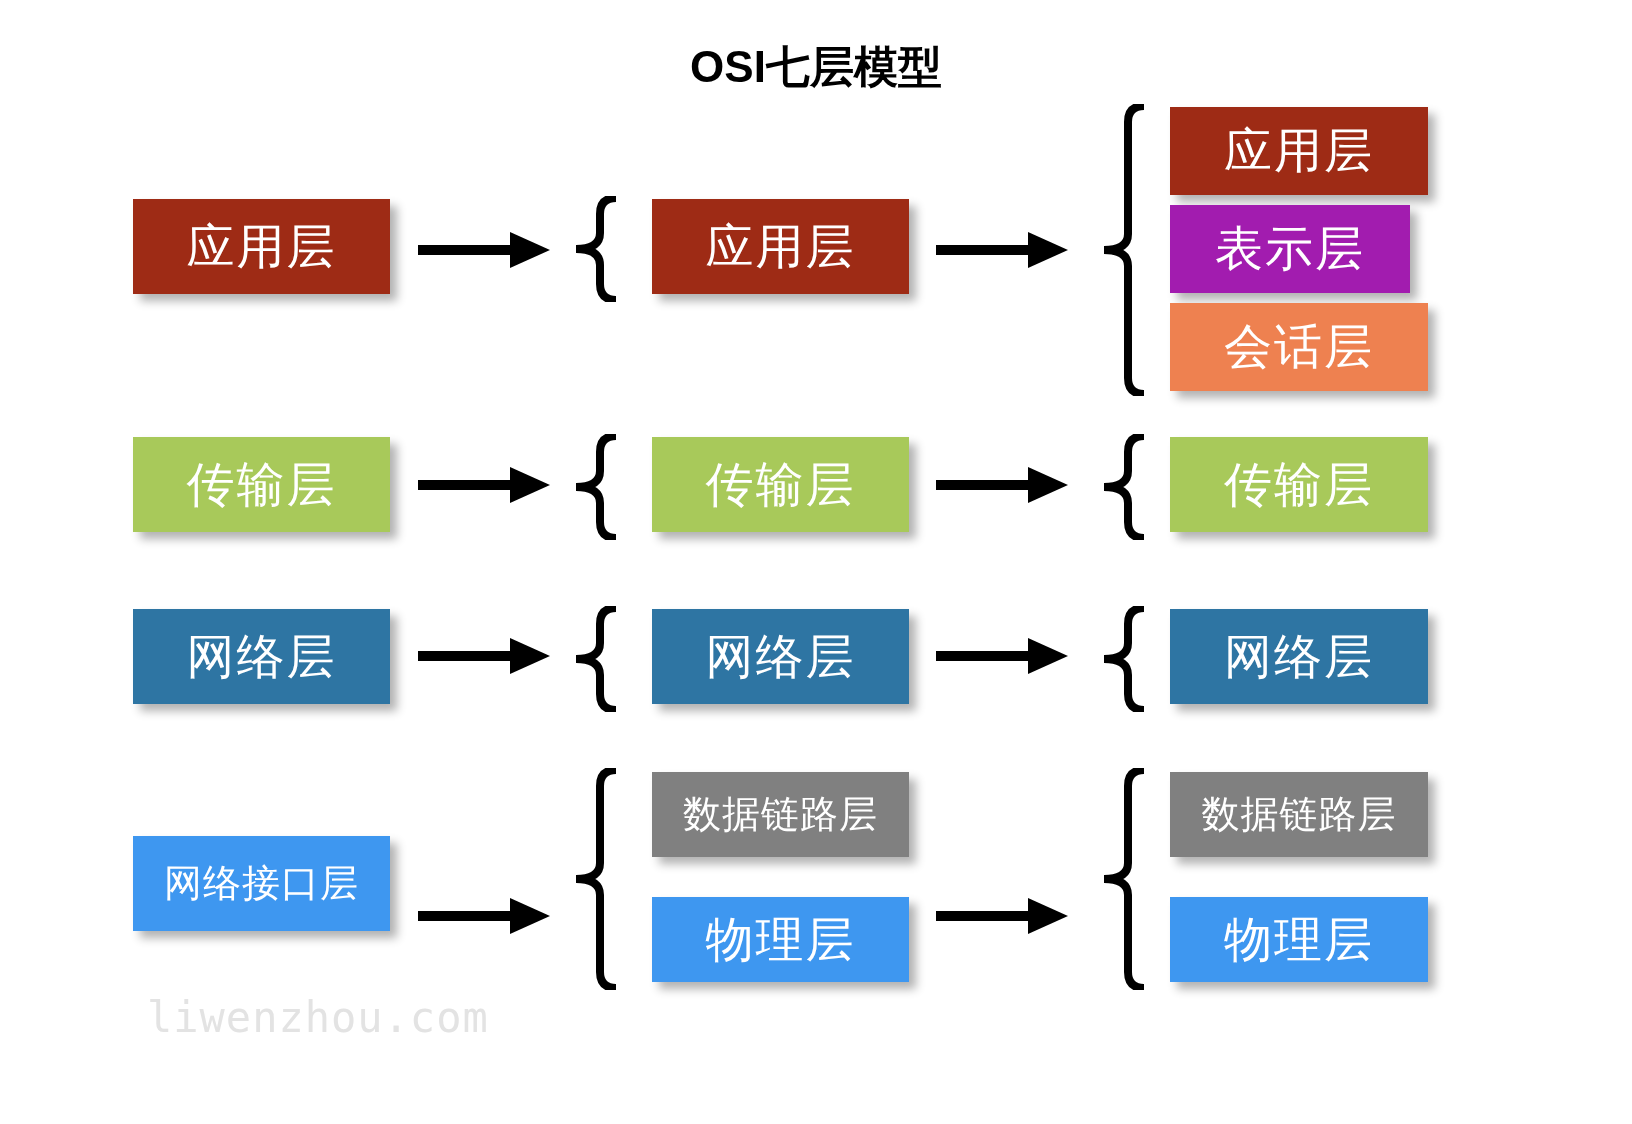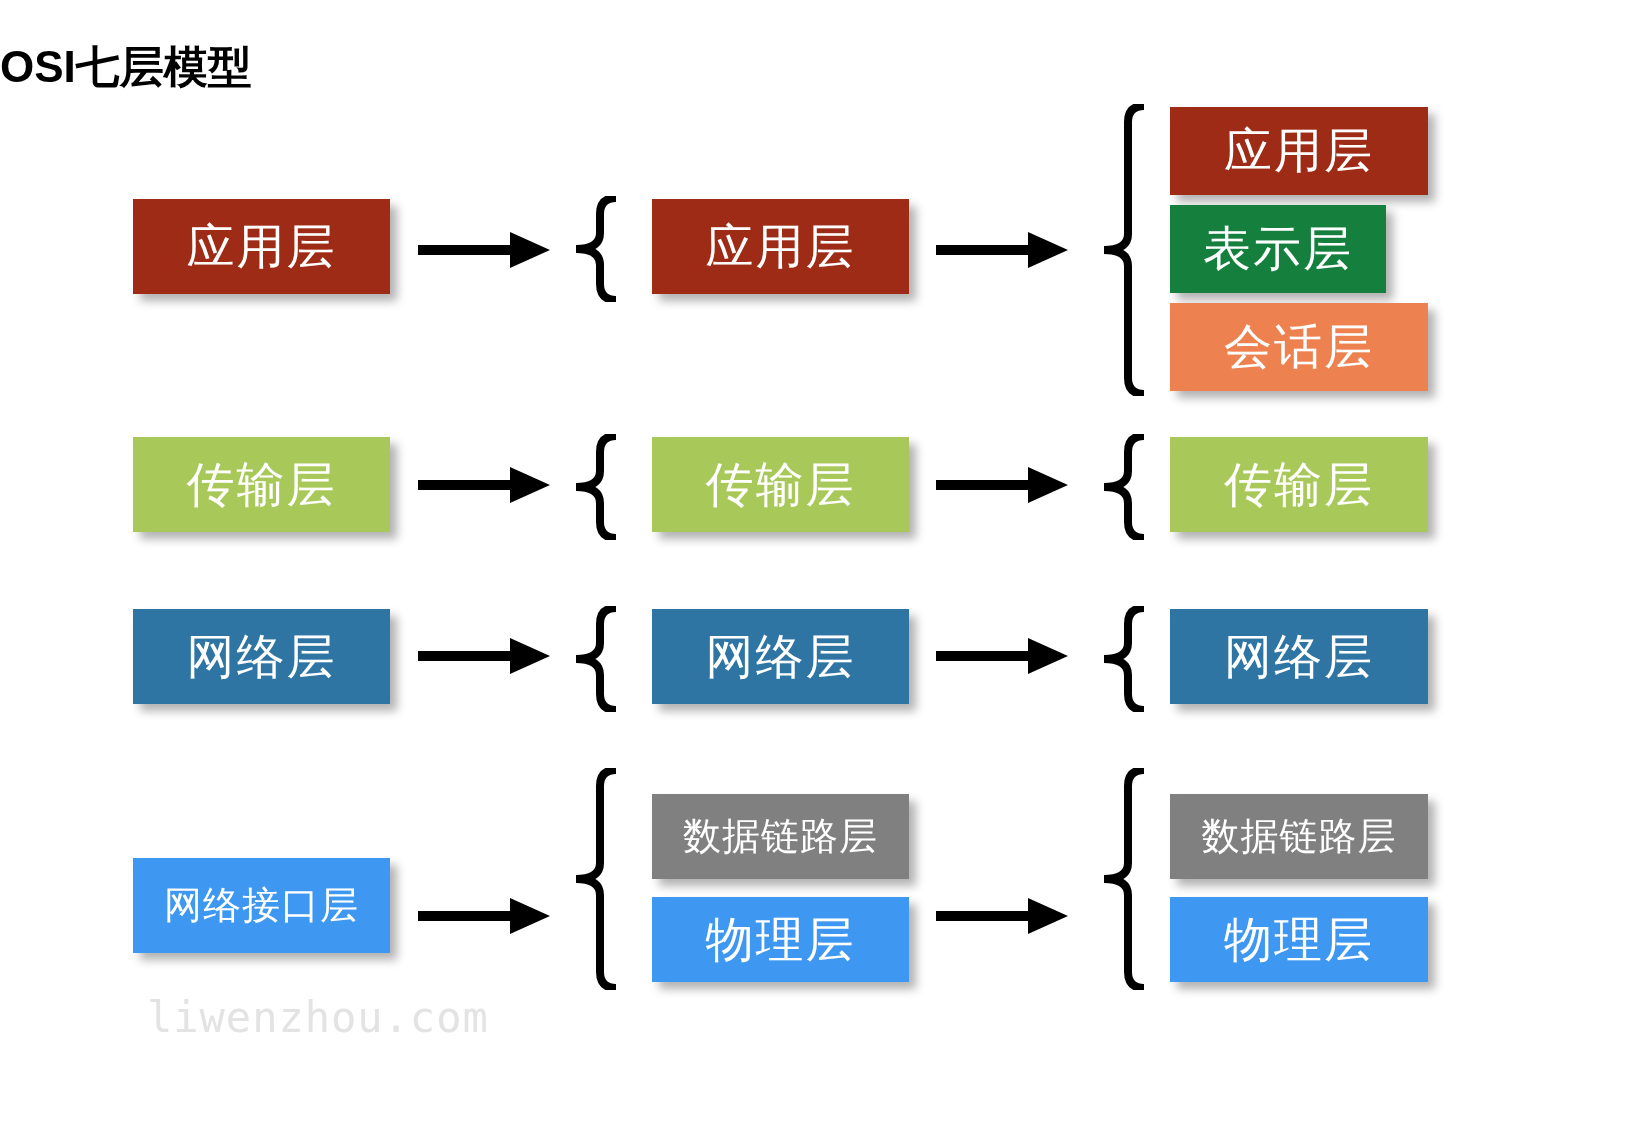--- a/index.html
+++ b/index.html
@@ -15,20 +15,21 @@
     width: 1632px;
     height: 1124px;
     background: #ffffff;
     overflow: hidden;
   }
   #title {
     position: absolute;
     left: 0;
     top: 38px;
     width: 1632px;
+    text-align: center;
     font-size: 44px;
     font-weight: bold;
     color: #000000;
     letter-spacing: 0px;
     font-family: "Liberation Sans", "DejaVu Sans", sans-serif;
   }
   .layer-box {
     position: absolute;
     box-sizing: border-box;
     display: flex;
@@ -38,21 +39,20 @@
     font-size: 48px;
     font-weight: 500;
     letter-spacing: 2px;
     box-shadow: 7px 7px 9px rgba(0,0,0,0.30);
     font-family: "DejaVu Sans", "Liberation Sans", sans-serif;
     user-select: none;
   }
   .layer-box.wide-text {
     font-size: 38px;
     letter-spacing: 1px;
-    margin-top: 22px;
   }
   .arrow {
     position: absolute;
     height: 40px;
     pointer-events: none;
   }
   .brace {
     position: absolute;
     pointer-events: none;
   }
@@ -78,21 +78,21 @@
       <div class="layer-box" style="left: 133px; top: 199px; width: 257px; height: 95px; background: rgb(158, 43, 21);">应用层</div>
       <div class="layer-box" style="left: 133px; top: 437px; width: 257px; height: 95px; background: rgb(168, 201, 90);">传输层</div>
       <div class="layer-box" style="left: 133px; top: 609px; width: 257px; height: 95px; background: rgb(46, 117, 163);">网络层</div>
       <div class="layer-box wide-text" style="left: 133px; top: 836px; width: 257px; height: 95px; background: rgb(62, 151, 240); font-family: Liberation Serif, serif;">网络接口层</div>
       <div class="layer-box" style="left: 652px; top: 199px; width: 257px; height: 95px; background: rgb(158, 43, 21);">应用层</div>
       <div class="layer-box" style="left: 652px; top: 437px; width: 257px; height: 95px; background: rgb(168, 201, 90);">传输层</div>
       <div class="layer-box" style="left: 652px; top: 609px; width: 257px; height: 95px; background: rgb(46, 117, 163);">网络层</div>
       <div class="layer-box wide-text" style="left: 652px; top: 772px; width: 257px; height: 85px; background: rgb(128, 128, 128);">数据链路层</div>
       <div class="layer-box" style="left: 652px; top: 897px; width: 257px; height: 85px; background: rgb(62, 151, 240);">物理层</div>
       <div class="layer-box" style="left: 1170px; top: 107px; width: 258px; height: 88px; background: rgb(158, 43, 21);">应用层</div>
-      <div class="layer-box" style="left: 1170px; top: 205px; width: 216px; height: 88px; background: #15803d;">表示层</div>
+      <div class="layer-box" style="left: 1170px; top: 205px; width: 240px; height: 88px; background: #a21caf;">表示层</div>
       <div class="layer-box" style="left: 1170px; top: 303px; width: 258px; height: 88px; background: rgb(238, 129, 80);">会话层</div>
       <div class="layer-box" style="left: 1170px; top: 437px; width: 258px; height: 95px; background: rgb(168, 201, 90);">传输层</div>
       <div class="layer-box" style="left: 1170px; top: 609px; width: 258px; height: 95px; background: rgb(46, 117, 163);">网络层</div>
       <div class="layer-box wide-text" style="left: 1170px; top: 772px; width: 258px; height: 85px; background: rgb(128, 128, 128);">数据链路层</div>
       <div class="layer-box" style="left: 1170px; top: 897px; width: 258px; height: 85px; background: rgb(62, 151, 240);">物理层</div>
     </div>
   <div id="arrows-layer">
       <div class="arrow" style="left: 418px; top: 230px; width: 132px;"><svg width="132" height="40" viewBox="0 0 132 40">
           <rect x="0" y="15" width="92" height="10" fill="#000000"></rect>
           <polygon points="92,2 132,20 92,38" fill="#000000"></polygon>

